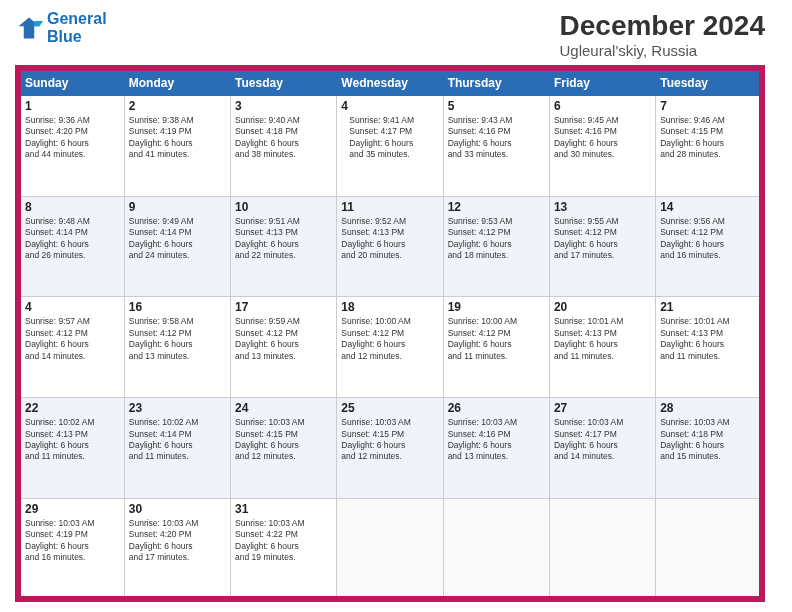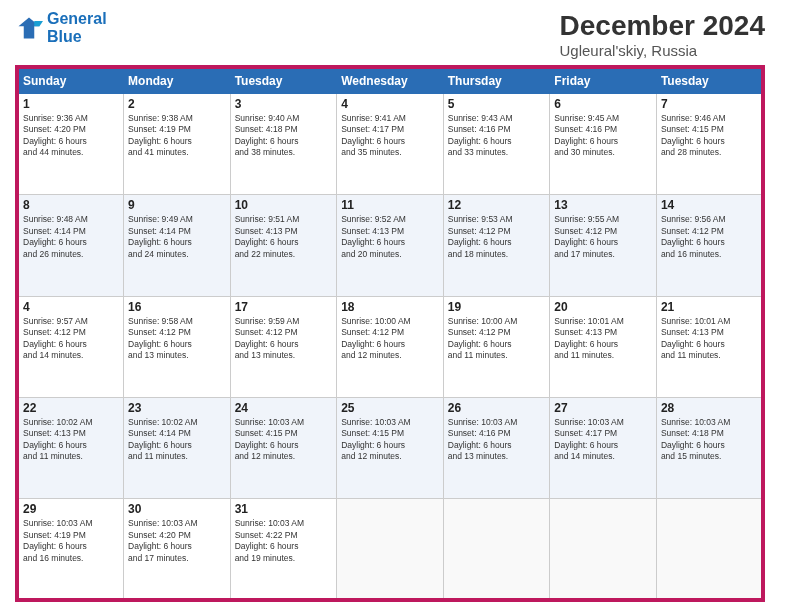--- a/index.html
+++ b/index.html
@@ -49,21 +49,21 @@
       color: #333;
       font-weight: bold;
     }
     .title-block h2 {
       font-size: 15px;
       color: #555;
       font-weight: normal;
     }
     .calendar {
       flex: 1;
-      border: 4px solid #be185d;
+      border: 6px solid #be185d;
       border-collapse: collapse;
       width: 100%;
       table-layout: fixed;
     }
     .calendar th {
       background: #2a6db5;
       color: #fff;
       font-size: 12px;
       font-weight: bold;
       padding: 5px 4px;
@@ -149,21 +149,21 @@
           </td>
           <td>
             <span class="day-num">3</span>
             <div class="cell-text" style="white-space: pre-line;">Sunrise: 9:40 AM
 Sunset: 4:18 PM
 Daylight: 6 hours
 and 38 minutes.</div>
           </td>
           <td>
             <span class="day-num">4</span>
-            <div class="cell-text" style="white-space: pre-line;">Sunrise: 9:41 AM
+            <div class="cell-text" style="white-space: pre-line; margin-left: 8px;">Sunrise: 9:41 AM
 Sunset: 4:17 PM
 Daylight: 6 hours
 and 35 minutes.</div>
           </td>
           <td>
             <span class="day-num">5</span>
             <div class="cell-text" style="white-space: pre-line;">Sunrise: 9:43 AM
 Sunset: 4:16 PM
 Daylight: 6 hours
 and 33 minutes.</div>

